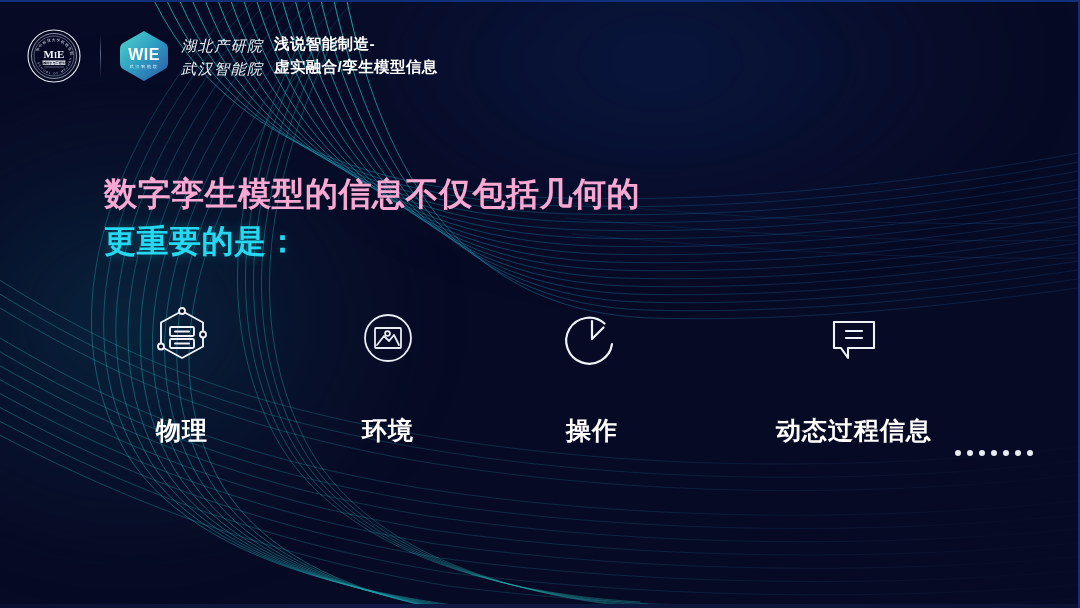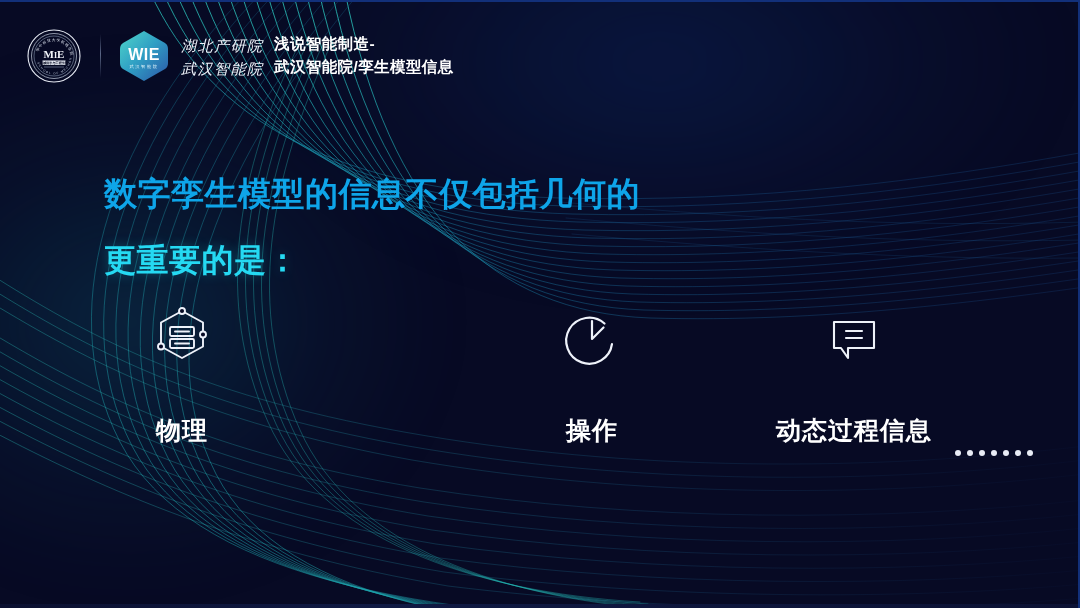--- a/index.html
+++ b/index.html
@@ -88,29 +88,29 @@
   }
 
   
   .headline-block {
     position: absolute;
     left: 104px;
     top: 172px;
     z-index: 5;
   }
   .headline-main {
-    color: #0ea5e9;
+    color: #f9a8d4;
     font-size: 33px;
     font-weight: bold;
     line-height: 1.22;
     letter-spacing: 0.5px;
     white-space: nowrap;
   }
   .headline-sub {
-    margin-top: 27px;
+    margin-top: 8px;
     color: #25d9f2;
     font-size: 32px;
     font-weight: bold;
     line-height: 1.22;
     letter-spacing: 0.5px;
     white-space: nowrap;
     text-shadow: 0 0 12px rgba(37,217,242,0.30);
   }
 
   
@@ -297,21 +297,21 @@
       <text x="29" y="40" text-anchor="middle" font-size="4.2" fill="#dff4fa" letter-spacing="1.6">武汉智能院</text>
     </svg>
 
     <svg class="calli" viewBox="0 0 92 52">
       <text x="2" y="21" font-size="15" fill="#eef3fa" font-family="'Liberation Serif', serif" font-style="italic" letter-spacing="1.5">湖北产研院</text>
       <text x="2" y="44" font-size="15" fill="#eef3fa" font-family="'Liberation Serif', serif" font-style="italic" letter-spacing="1.5">武汉智能院</text>
     </svg>
 
     <div class="header-title">
       <div>浅说智能制造-</div>
-      <div>武汉智能院/孪生模型信息</div>
+      <div>虚实融合/孪生模型信息</div>
     </div>
   </div>
 
   <div class="headline-block">
     <div class="headline-main">数字孪生模型的信息不仅包括几何的</div>
     <div class="headline-sub">更重要的是：</div>
   </div>
 
   <div class="icon-row">
 
@@ -324,20 +324,31 @@
           <line x1="25" y1="25.5" x2="39" y2="25.5"></line>
           <line x1="25" y1="37.5" x2="39" y2="37.5"></line>
           <circle cx="32" cy="5" r="3" fill="#070a24"></circle>
           <circle cx="53" cy="28.5" r="3" fill="#070a24"></circle>
           <circle cx="11" cy="40.5" r="3" fill="#070a24"></circle>
         </svg>
       </div>
       <div class="icon-label">物理</div>
     </div>
 
+    <div class="icon-cell" data-pos="1">
+      <div class="icon-art">
+        <svg viewBox="0 0 64 64" width="64" height="64" fill="none" stroke="#e7ecf7" stroke-width="1.8" stroke-linejoin="round" stroke-linecap="round">
+          <circle cx="32" cy="32" r="23"></circle>
+          <rect x="19" y="22" width="26" height="20" rx="1"></rect>
+          <path d="M21,39 L28,30 L33,35 L38,29 L43,39"></path>
+          <circle cx="31.5" cy="27.5" r="2.4"></circle>
+        </svg>
+      </div>
+      <div class="icon-label">环境</div>
+    </div>
 
     <div class="icon-cell" data-pos="2">
       <div class="icon-art">
         <svg viewBox="0 0 64 64" width="64" height="64" fill="none" stroke="#eef2fa" stroke-width="2.2" stroke-linejoin="round" stroke-linecap="round">
           <path d="M46,16 A23,23 0 1 0 50,30 A23,23 0 0 1 46,16 Z" stroke="none"></path>
           <path d="M44.5,17.5 A23,23 0 1 0 52,38"></path>
           <path d="M32,15 L32,33 L43.5,21.5"></path>
         </svg>
       </div>
       <div class="icon-label">操作</div>

